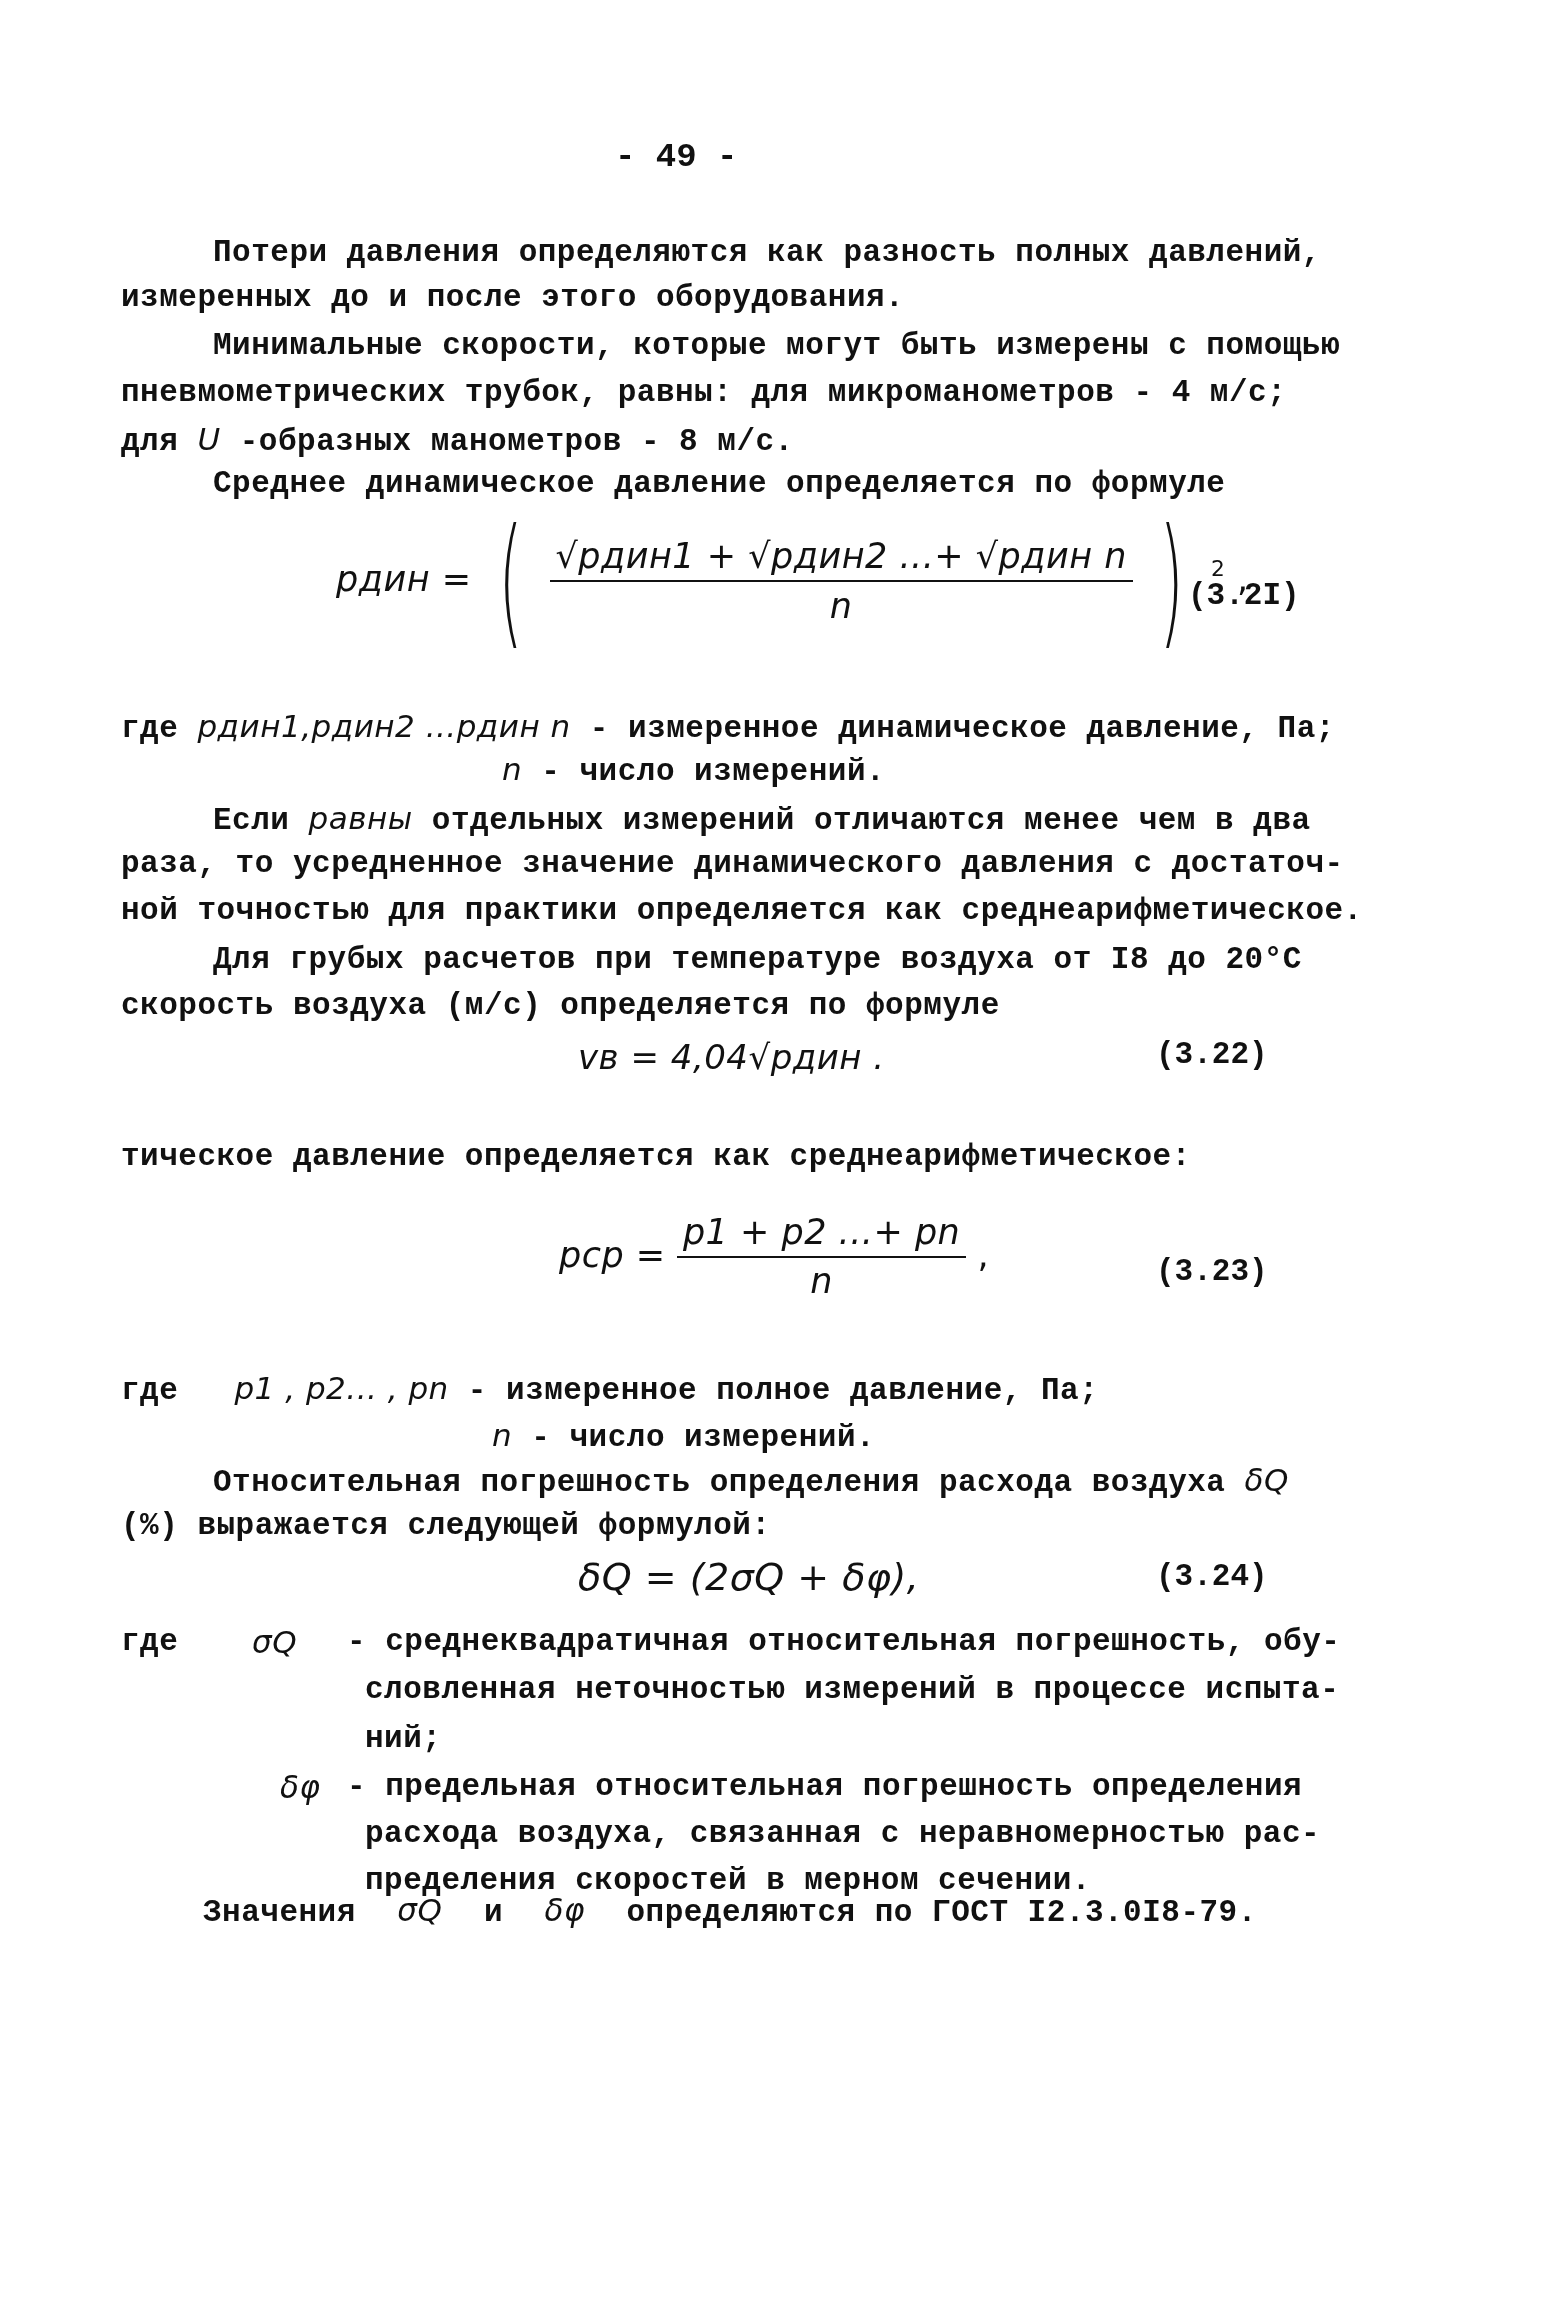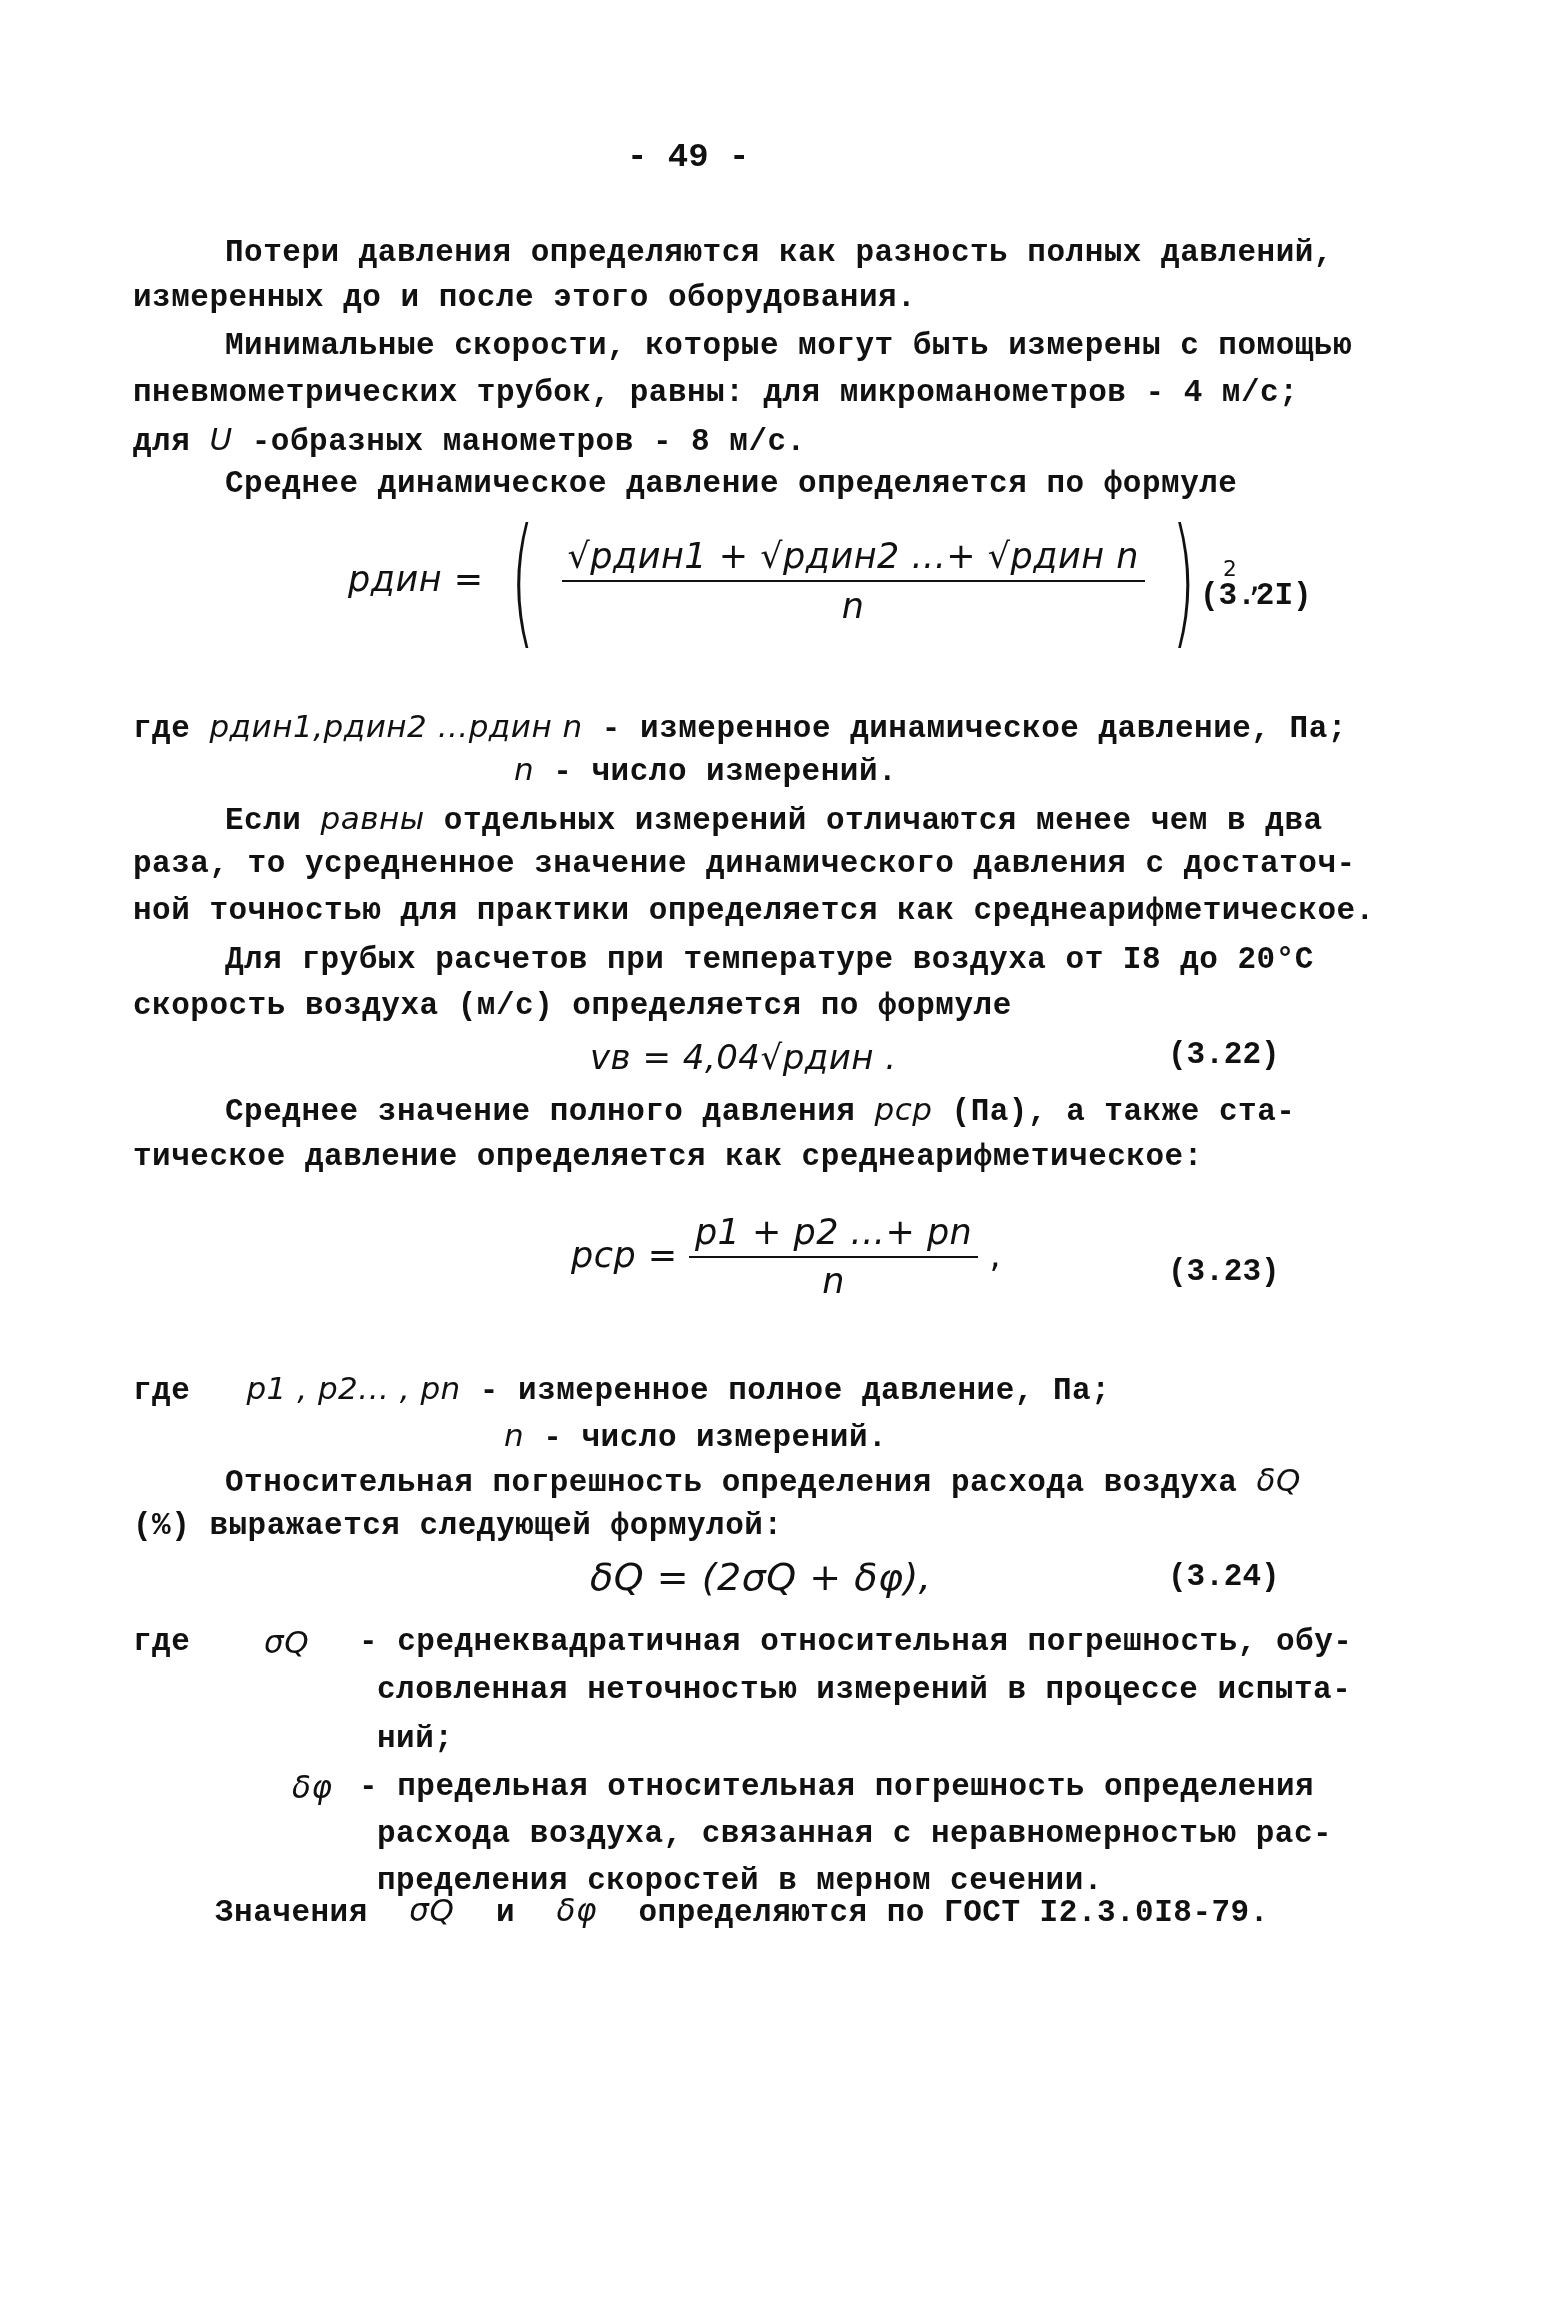--- a/index.html
+++ b/index.html
@@ -1,18 +1,18 @@
 <!DOCTYPE html>
 <html style="font-size:15px"><head>
 <meta charset="utf-8">
 <style>
   html, body { margin:0; padding:0; background:#ffffff; }
   body { width:1563px; height:2315px; position:relative; overflow:hidden;
          font-family:"Liberation Mono", "DejaVu Sans Mono", monospace; color:#111; }
-  .page { position:absolute; left:0; top:0; width:1251px; height:2315px;margin-left:12px; }
+  .page { position:absolute; left:0; top:0; width:1251px; height:2315px; }
   .line { position:absolute; font-size:31px; font-weight:bold; white-space:nowrap; letter-spacing:0.5px; }
   .math { font-family:"DejaVu Sans", sans-serif; font-style:italic; font-weight:normal; }
   .pagenum { position:absolute; left:615px; top:138px; font-size:34px; font-weight:bold; }
   .eqnum { position:absolute; font-size:31px; font-weight:bold; }
   .sup { font-size:0.62em; vertical-align:0.7em; }
   .frac { display:inline-flex; flex-direction:column; align-items:center; vertical-align:middle; }
   .frac .num { border-bottom:2.8px solid #111; padding:0 5.6px 3.7px; }
   .frac .den { padding-top:3.7px; }
   .bigparen { font-size:140px; font-weight:100; font-style:normal; line-height:1; vertical-align:middle; transform:scaleX(0.45); display:inline-block; }
 </style>
@@ -66,25 +66,20 @@
   </div>
   <div class="line" style="left:121px;top:846px;">раза, то усредненное значение динамического давления с достаточ-</div>
   <div class="line" style="left:121px;top:893px;">ной точностью для практики определяется как среднеарифметическое.</div>
 
   <div class="line" style="left:213px;top:942px;">Для грубых расчетов при температуре воздуха от I8 до 20°С</div>
   <div class="line" style="left:121px;top:988px;">скорость воздуха (м/с) определяется по формуле</div>
 
   <div class="line math" style="left:578px;top:1037px;font-size:34px;">vв = 4,04√pдин .</div>
   <div class="eqnum" style="left:1156px;top:1037px;">(3.22)</div>
 
-  <div class="line" style="left:213px;top:1091px;">
-    <span>Среднее значение полного давления</span>
-    <span class="math">pср</span>
-    <span>(Па), а также ста-</span>
-  </div>
   <div class="line" style="left:121px;top:1139px;">тическое давление определяется как среднеарифметическое:</div>
 
   <div class="line math" style="left:559px;top:1212px;font-size:35px;text-align:right;">
     <span>pср =</span>
     <span class="frac">
       <span class="num">p1 + p2 ...+ pn</span>
       <span class="den">n</span>
     </span>
     <span style="font-style:normal;">,</span>
   </div>

